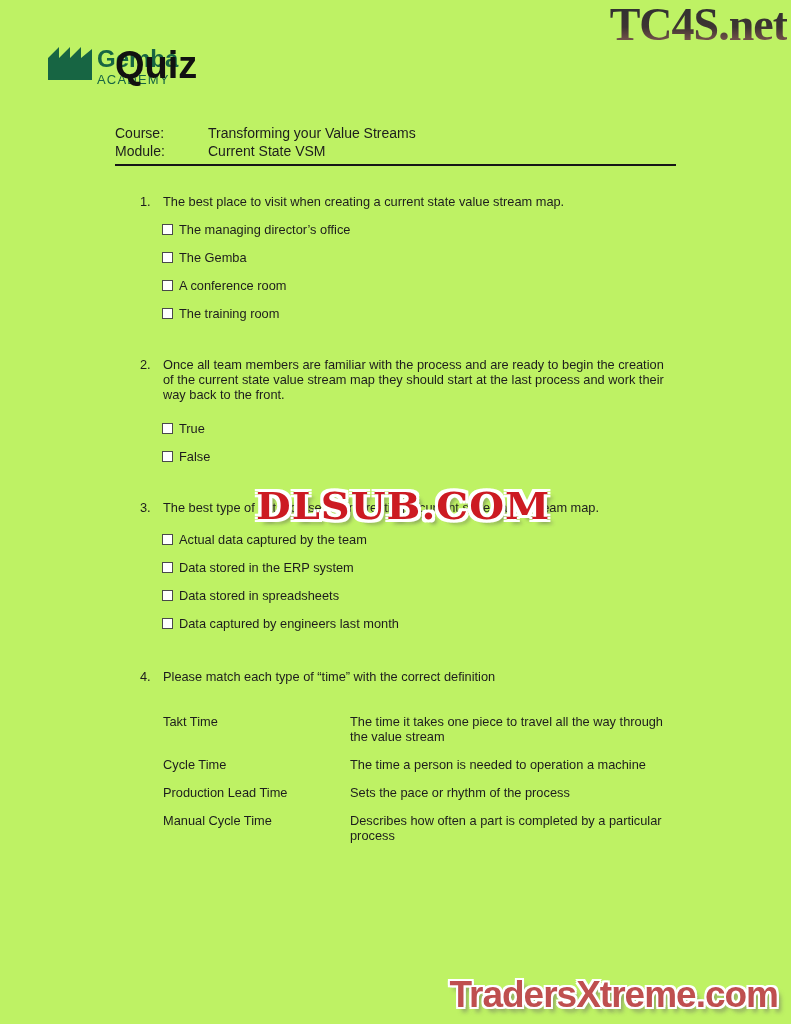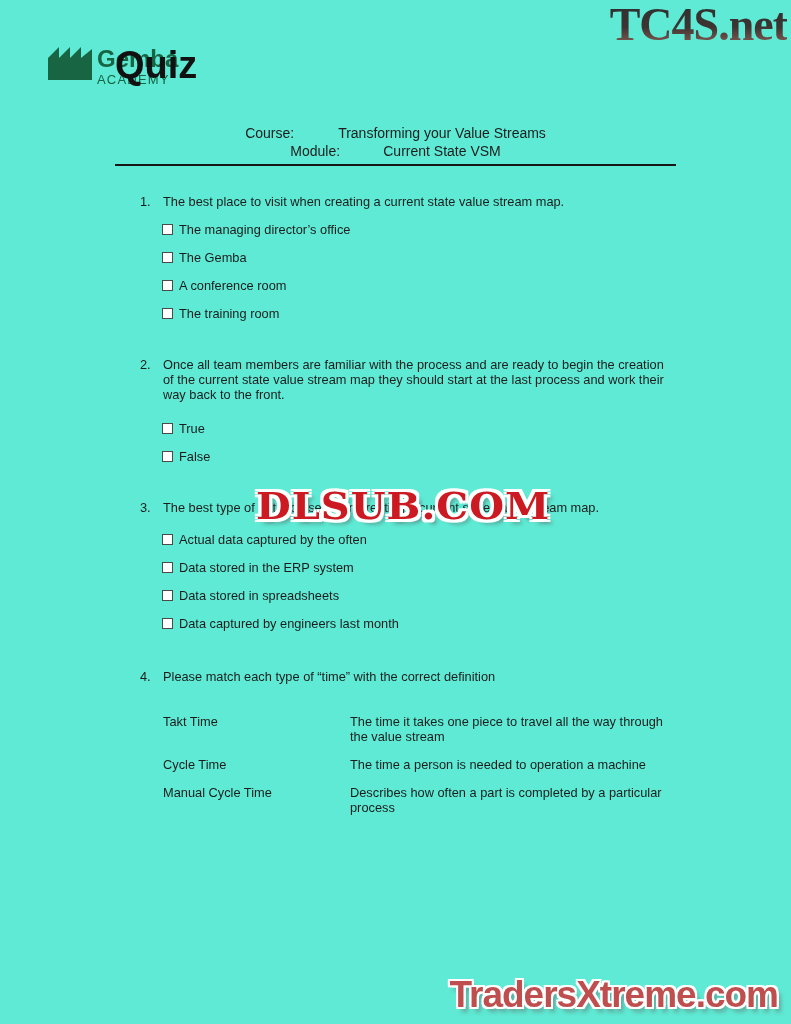--- a/index.html
+++ b/index.html
@@ -1,21 +1,21 @@
 <!DOCTYPE html>
 <html><head>
 <meta charset="utf-8">
 <style>
   * { margin: 0; padding: 0; box-sizing: border-box; }
   html, body { background: #ffffff; }
   .page {
     position: relative;
     width: 791px;
     height: 1024px;
-    background: #5eead4;
+    background: #bef264;
     overflow: hidden;
     font-family: "Liberation Sans", sans-serif;
     color: #1d1d1d;
   }
 
   
   .tc4s {
     position: absolute;
     top: -2px;
     right: 4px;
@@ -46,21 +46,21 @@
     position: absolute; left: 115px; top: 44px; width: 512px;
     font-size: 38px; font-weight: bold; color: #111;
   }
 
   
   .course-block {
     position: absolute; left: 115px; top: 124px; width: 561px;
     font-size: 14px; line-height: 18px;
     border-bottom: 2px solid #161616; padding-bottom: 4px;
   }
-  .course-row { display: flex; justify-content: center; }
+  .course-row { display: flex; }
   .hlabel { width: 93px; flex: none; }
 
   
   .q { position: absolute; left: 140px; width: 548px; font-size: 12.8px; line-height: 15px; }
   .q1 { top: 194px; }
   .q2 { top: 357px; }
   .q3 { top: 500px; }
   .q4 { top: 669px; }
   .q-head { display: flex; }
   .q-num { width: 23px; flex: none; }
@@ -181,21 +181,21 @@
   </div>
 
   <div class="q q3">
     <div class="q-head">
       <span class="q-num">3.</span>
       <span class="q-text">The best type of data to use when creating a current state value stream map.</span>
     </div>
     <div class="opts">
       <div class="opt">
         <span class="checkbox"></span>
-        <span>Actual data captured by the often</span>
+        <span>Actual data captured by the team</span>
       </div>
       <div class="opt">
         <span class="checkbox"></span>
         <span>Data stored in the ERP system</span>
       </div>
       <div class="opt">
         <span class="checkbox"></span>
         <span>Data stored in spreadsheets</span>
       </div>
       <div class="opt">
@@ -214,20 +214,24 @@
       <div class="match-row">
         <span class="term">Takt Time</span>
         <span class="def">The time it takes one piece to travel all the way through
 the value stream</span>
       </div>
       <div class="match-row">
         <span class="term">Cycle Time</span>
         <span class="def">The time a person is needed to operation a machine</span>
       </div>
       <div class="match-row">
+        <span class="term">Production Lead Time</span>
+        <span class="def">Sets the pace or rhythm of the process</span>
+      </div>
+      <div class="match-row">
         <span class="term">Manual Cycle Time</span>
         <span class="def">Describes how often a part is completed by a particular
 process</span>
       </div>
     </div>
   </div>
 
   <div class="dlsub">DLSUB.COM</div>
 
   <div class="traders">TradersXtreme.com</div>

